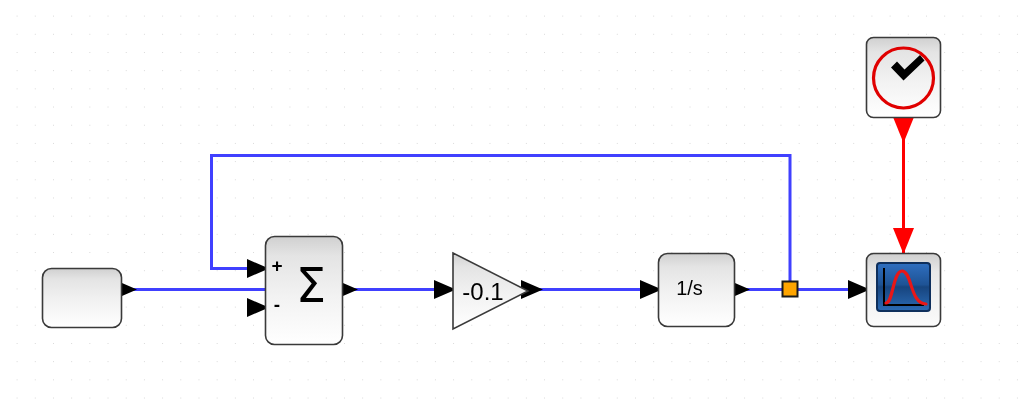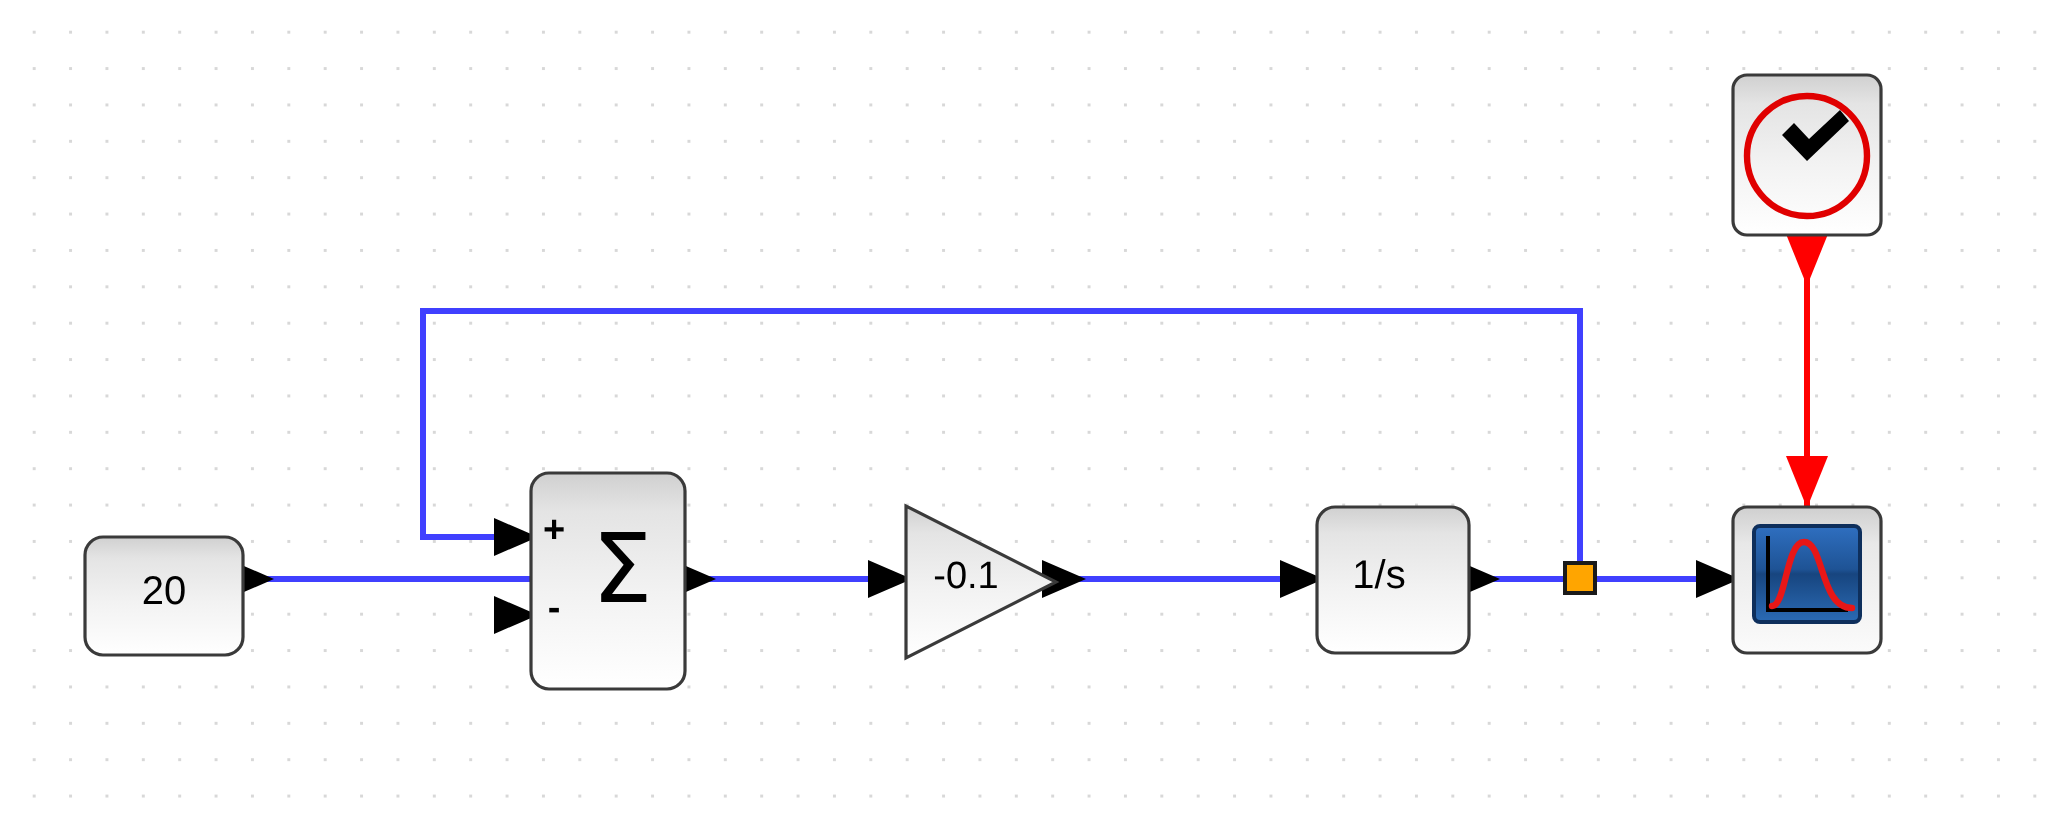--- a/index.html
+++ b/index.html
@@ -35,21 +35,21 @@
     text-align: center;
     pointer-events: none;
     white-space: nowrap;
   }
   #label-const {
     left: 42px; top: 285px; width: 80px;
     font-size: 20px;
   }
   #label-gain {
     left: 452px; top: 278px; width: 62px;
-    font-size: 19px;
+    font-size: 24px;
   }
   #label-integ {
     left: 658px; top: 277px; width: 63px;
     font-size: 20px;
   }
   #label-sum-plus {
     left: 268px; top: 255px; width: 18px;
     font-size: 19px; font-weight: bold;
   }
   #label-sum-minus {
@@ -154,21 +154,20 @@
         <path d="M 884 268 L 884 305 L 924 305" fill="none" stroke="#000000" stroke-width="2"></path>
         <path d="M 886 303 C 893 303 893 271 902 271 C 912 271 910 304 926 304" fill="none" stroke="#e81717" stroke-width="3.2" stroke-linecap="round"></path>
       </g>
     </g>
 
     <g>
       <rect x="782.5" y="281.5" width="15" height="15" fill="#ffa500" stroke="#1a1a1a" stroke-width="2"></rect>
     </g>
   </svg>
 
-  <div class="blk-label" id="label-const">20</div>
 
   <div class="blk-label" id="label-sum-plus">+</div>
 
   <div class="blk-label" id="label-sum-minus">-</div>
 
   <div class="blk-label" id="label-sum-sigma">Σ</div>
 
   <div class="blk-label" id="label-gain">-0.1</div>
 
   <div class="blk-label" id="label-integ">1/s</div>

